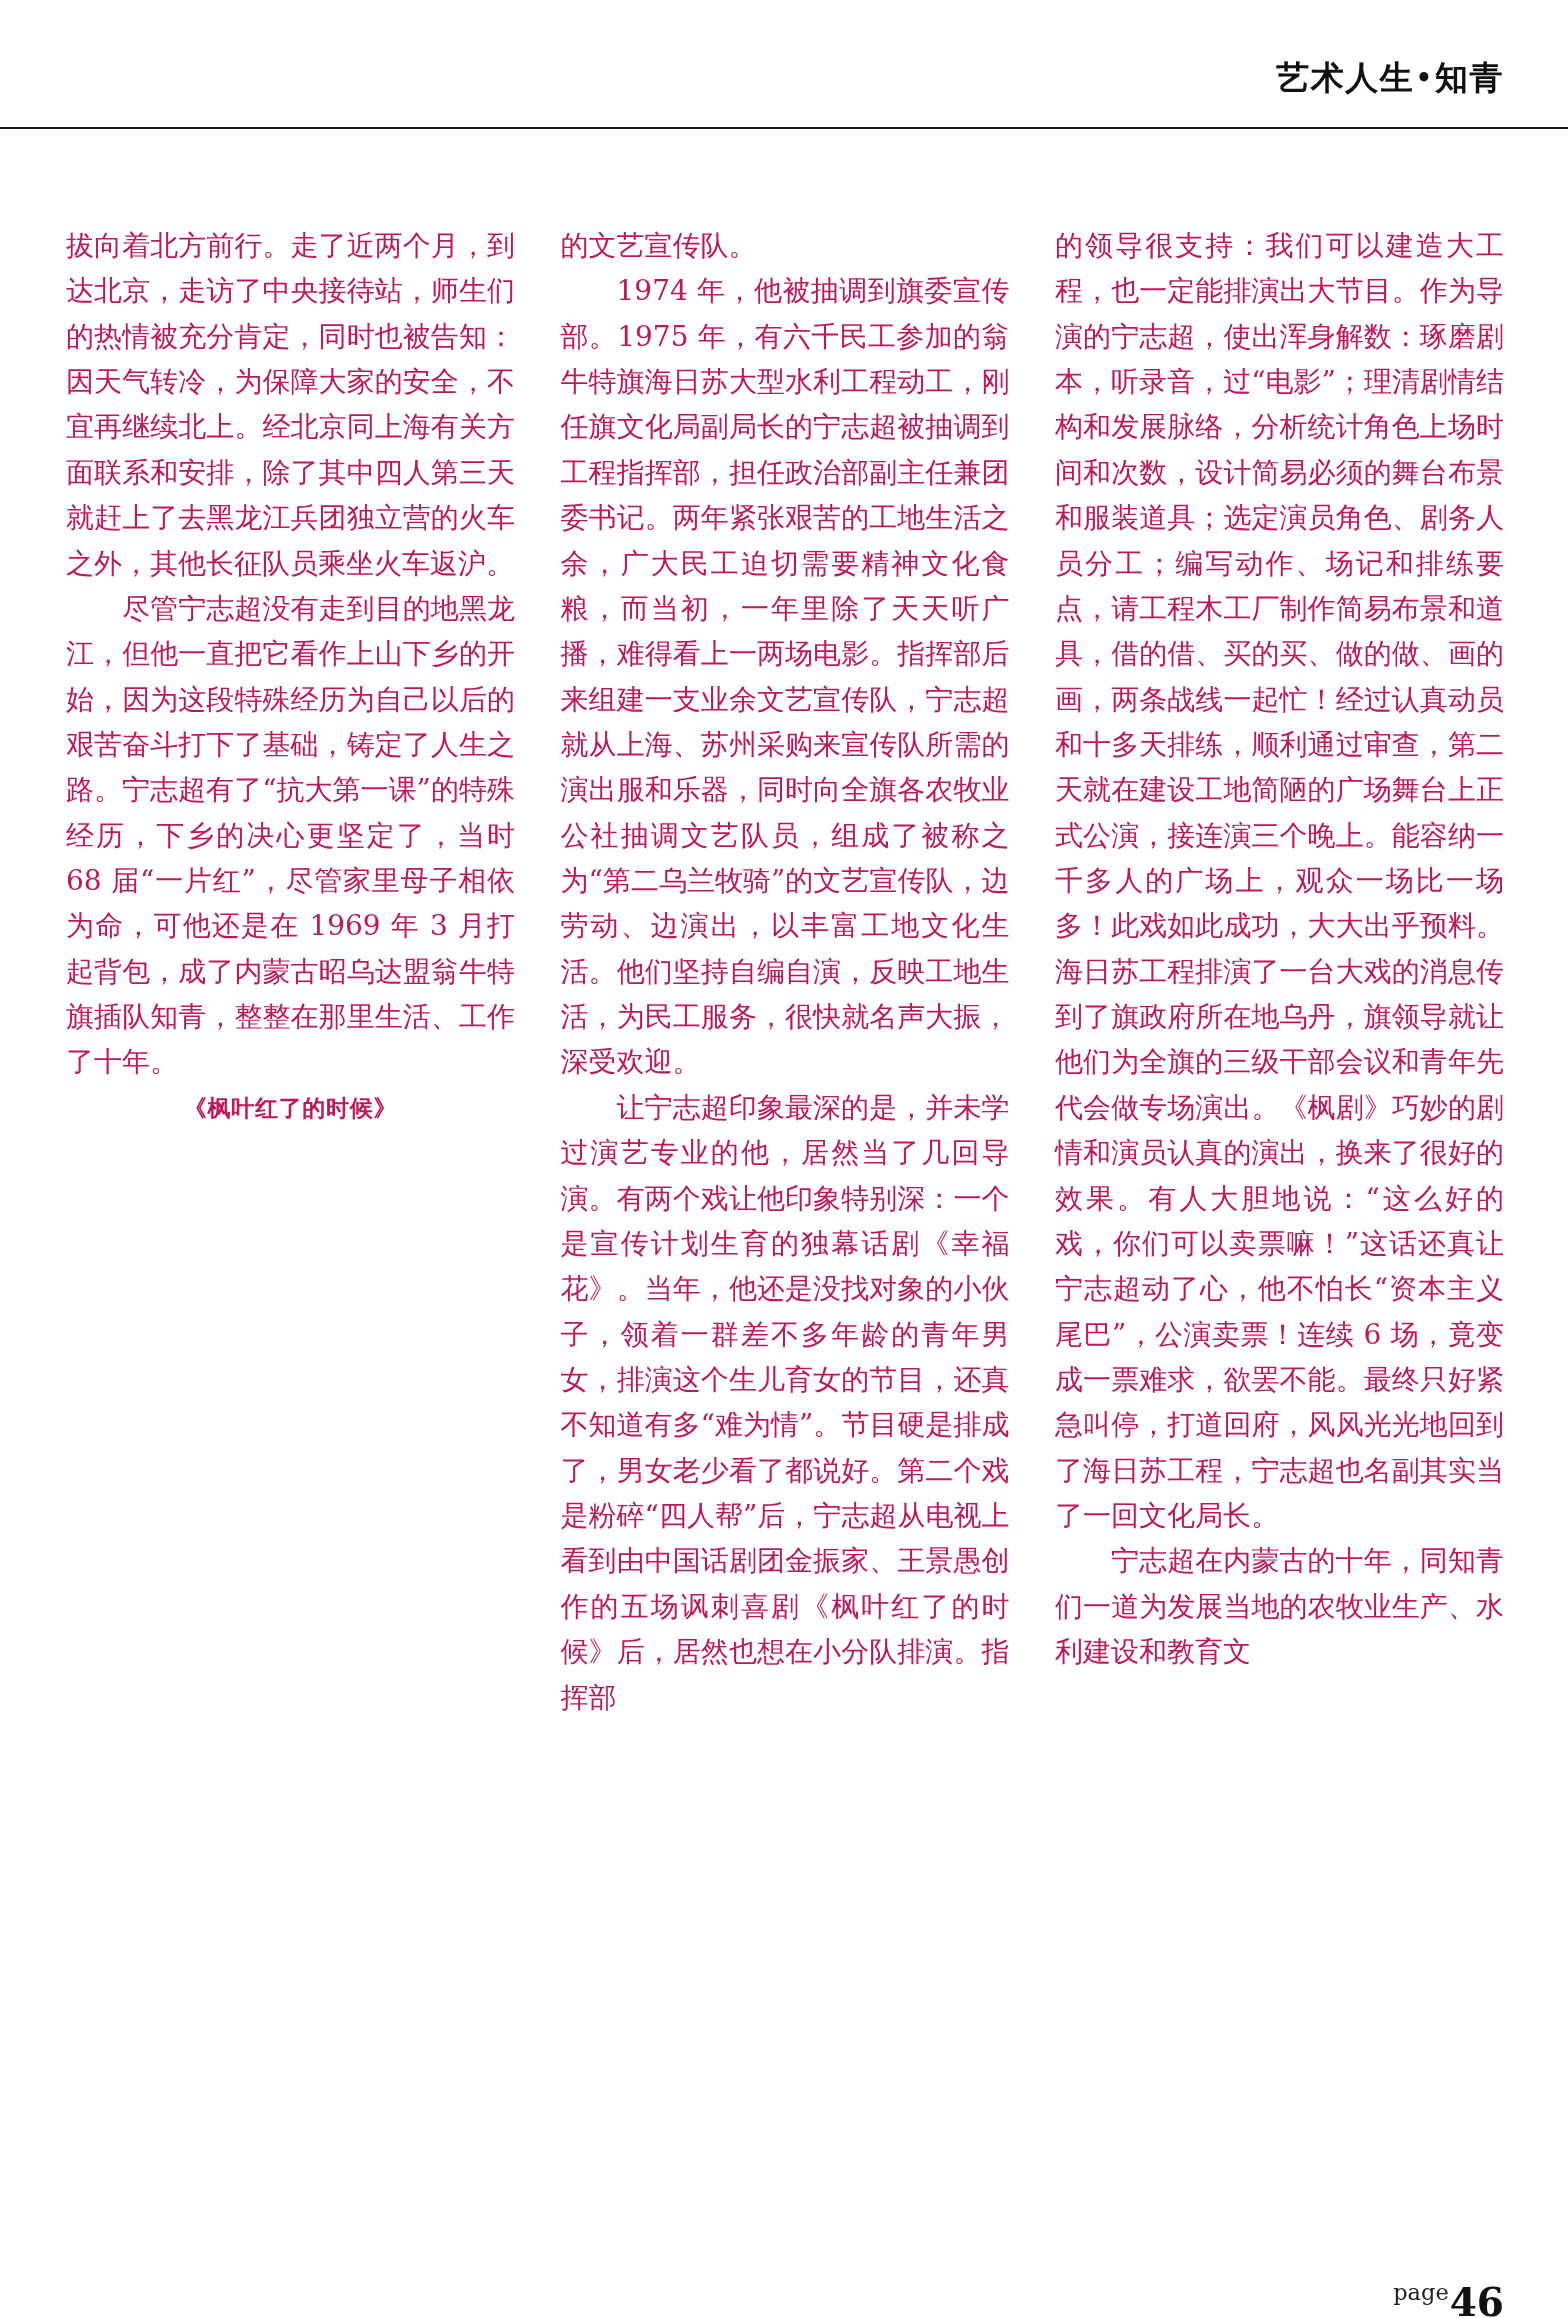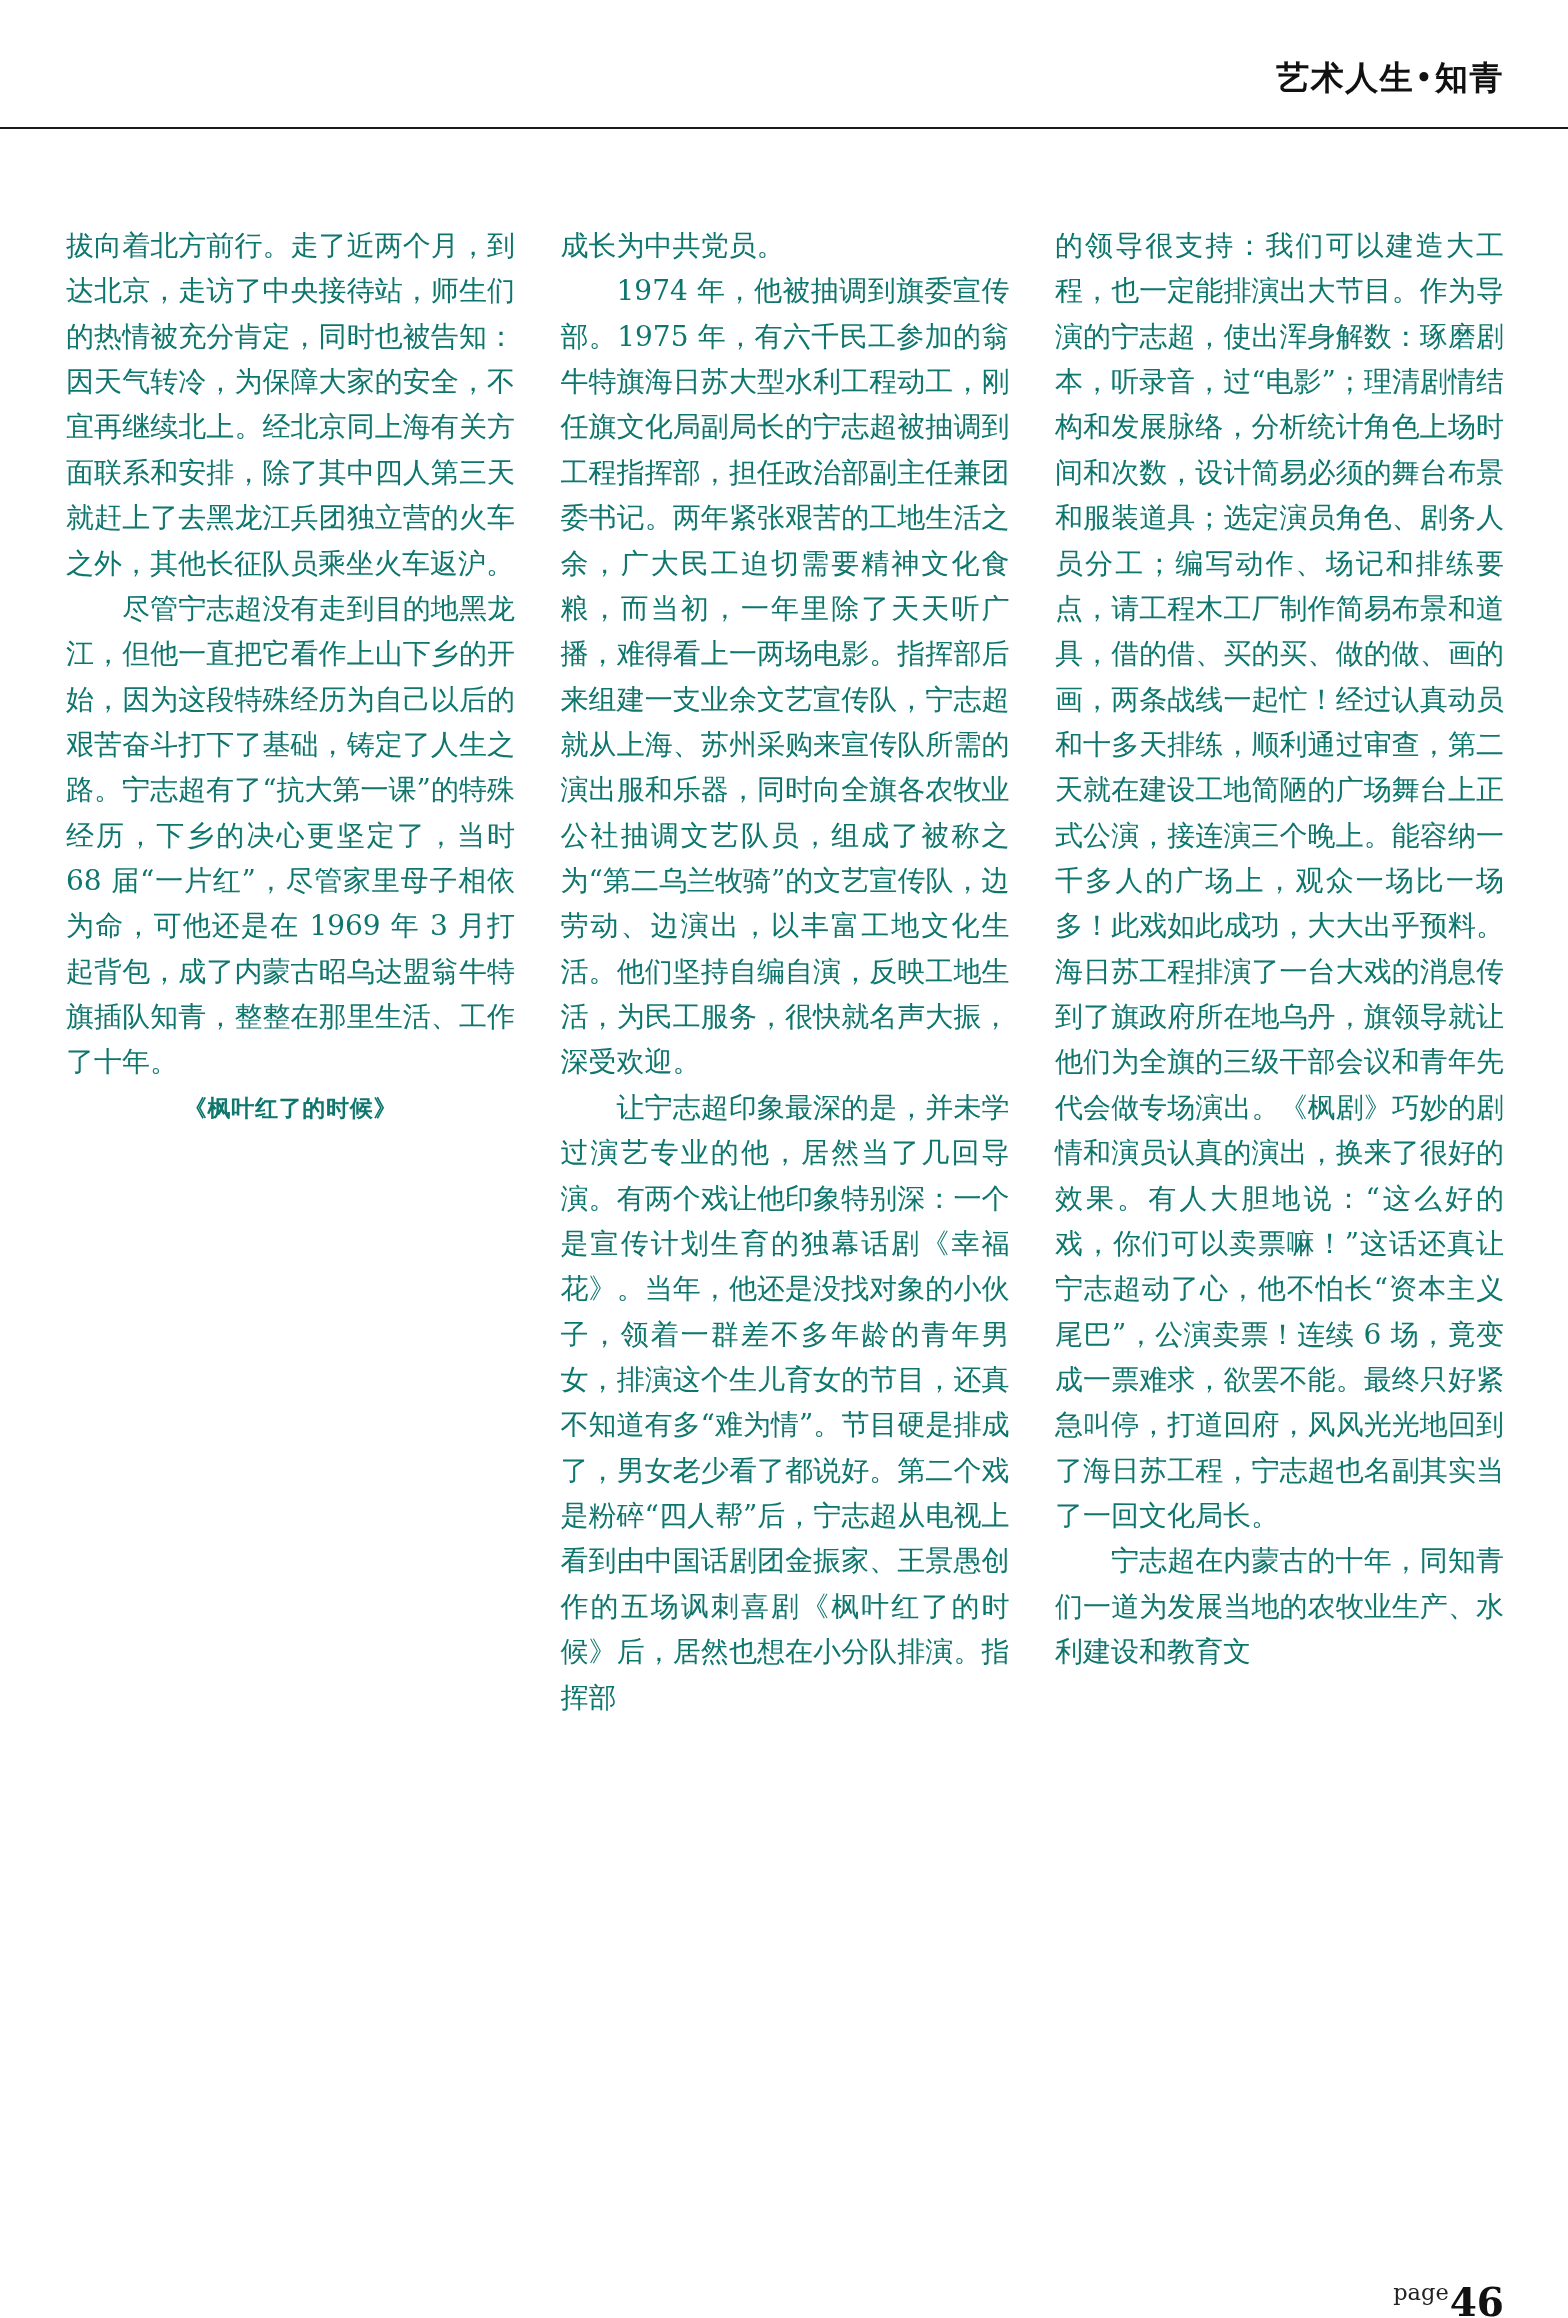--- a/index.html
+++ b/index.html
@@ -60,21 +60,21 @@
     height: 2007px;
     display: flex;
     flex-direction: row;
     justify-content: space-between;
     align-items: flex-start;
   }
   .col {
     width: 449px;
     font-size: 28px;
     line-height: 1.62;
-    color: #0f766e;
+    color: #be185d;
     text-align: justify;
     text-justify: inter-ideograph;
     letter-spacing: 0px;
   }
   .col p {
     margin: 0;
     text-indent: 2em;
   }
   .col p.noindent {
     text-indent: 0;
@@ -124,21 +124,21 @@
 
   <div class="columns">
 
     <div class="col">
       <p class="noindent">拔向着北方前行。走了近两个月，到达北京，走访了中央接待站，师生们的热情被充分肯定，同时也被告知：因天气转冷，为保障大家的安全，不宜再继续北上。经北京同上海有关方面联系和安排，除了其中四人第三天就赶上了去黑龙江兵团独立营的火车之外，其他长征队员乘坐火车返沪。</p>
       <p>尽管宁志超没有走到目的地黑龙江，但他一直把它看作上山下乡的开始，因为这段特殊经历为自己以后的艰苦奋斗打下了基础，铸定了人生之路。宁志超有了“抗大第一课”的特殊经历，下乡的决心更坚定了，当时 68 届“一片红”，尽管家里母子相依为命，可他还是在 1969 年 3 月打起背包，成了内蒙古昭乌达盟翁牛特旗插队知青，整整在那里生活、工作了十年。</p>
       <h3 class="subhead">《枫叶红了的时候》</h3>
     </div>
 
     <div class="col">
-      <p class="noindent">成长为中共党员。</p>
+      <p class="noindent">的文艺宣传队。</p>
       <p>1974 年，他被抽调到旗委宣传部。1975 年，有六千民工参加的翁牛特旗海日苏大型水利工程动工，刚任旗文化局副局长的宁志超被抽调到工程指挥部，担任政治部副主任兼团委书记。两年紧张艰苦的工地生活之余，广大民工迫切需要精神文化食粮，而当初，一年里除了天天听广播，难得看上一两场电影。指挥部后来组建一支业余文艺宣传队，宁志超就从上海、苏州采购来宣传队所需的演出服和乐器，同时向全旗各农牧业公社抽调文艺队员，组成了被称之为“第二乌兰牧骑”的文艺宣传队，边劳动、边演出，以丰富工地文化生活。他们坚持自编自演，反映工地生活，为民工服务，很快就名声大振，深受欢迎。</p>
       <p>让宁志超印象最深的是，并未学过演艺专业的他，居然当了几回导演。有两个戏让他印象特别深：一个是宣传计划生育的独幕话剧《幸福花》。当年，他还是没找对象的小伙子，领着一群差不多年龄的青年男女，排演这个生儿育女的节目，还真不知道有多“难为情”。节目硬是排成了，男女老少看了都说好。第二个戏是粉碎“四人帮”后，宁志超从电视上看到由中国话剧团金振家、王景愚创作的五场讽刺喜剧《枫叶红了的时候》后，居然也想在小分队排演。指挥部</p>
     </div>
 
     <div class="col">
       <p class="noindent">的领导很支持：我们可以建造大工程，也一定能排演出大节目。作为导演的宁志超，使出浑身解数：琢磨剧本，听录音，过“电影”；理清剧情结构和发展脉络，分析统计角色上场时间和次数，设计简易必须的舞台布景和服装道具；选定演员角色、剧务人员分工；编写动作、场记和排练要点，请工程木工厂制作简易布景和道具，借的借、买的买、做的做、画的画，两条战线一起忙！经过认真动员和十多天排练，顺利通过审查，第二天就在建设工地简陋的广场舞台上正式公演，接连演三个晚上。能容纳一千多人的广场上，观众一场比一场多！此戏如此成功，大大出乎预料。海日苏工程排演了一台大戏的消息传到了旗政府所在地乌丹，旗领导就让他们为全旗的三级干部会议和青年先代会做专场演出。《枫剧》巧妙的剧情和演员认真的演出，换来了很好的效果。有人大胆地说：“这么好的戏，你们可以卖票嘛！”这话还真让宁志超动了心，他不怕长“资本主义尾巴”，公演卖票！连续 6 场，竟变成一票难求，欲罢不能。最终只好紧急叫停，打道回府，风风光光地回到了海日苏工程，宁志超也名副其实当了一回文化局长。</p>
       <p>宁志超在内蒙古的十年，同知青们一道为发展当地的农牧业生产、水利建设和教育文</p>
     </div>
 
   </div>

